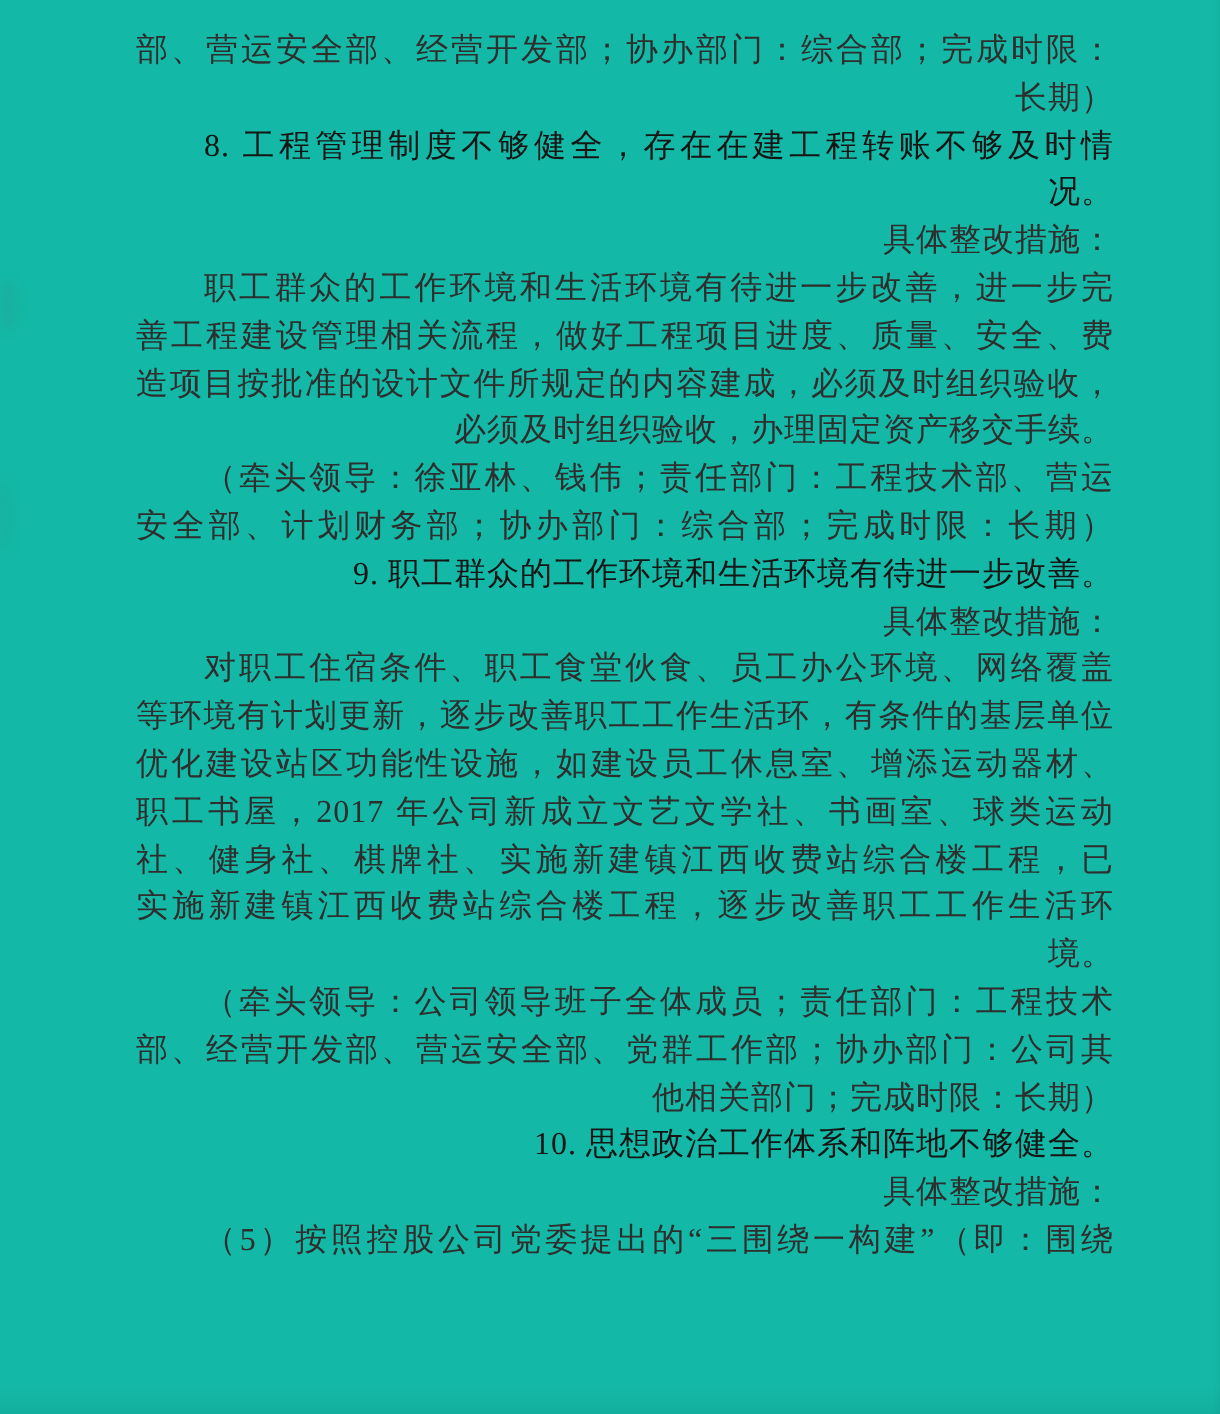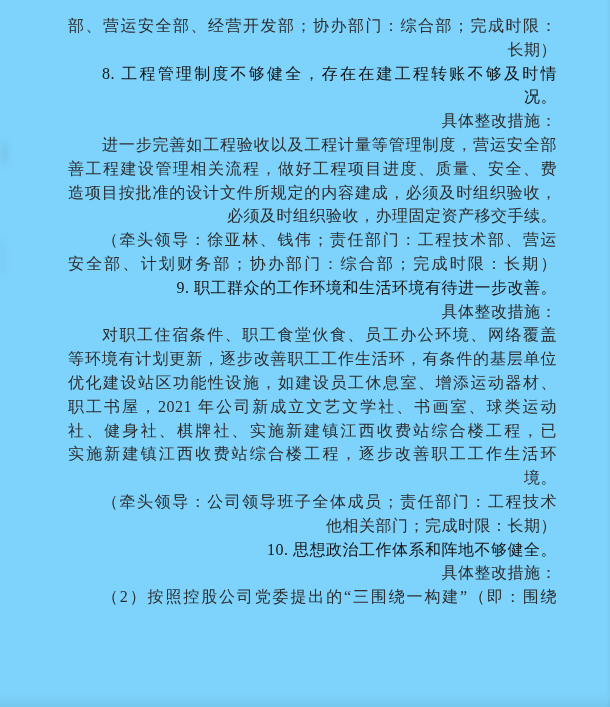--- a/index.html
+++ b/index.html
@@ -4,21 +4,21 @@
 <style>
   * { margin: 0; padding: 0; box-sizing: border-box; }
   html, body {
     width: 610px; height: 707px;
     background: #ffffff;
     font-family: "Liberation Serif", "DejaVu Serif", serif;
   }
   .page {
     position: relative;
     width: 610px; height: 707px;
-    background: #7dd3fc;
+    background: #14b8a6;
     overflow: hidden;
   }
   .doc-body {
     position: absolute;
     top: 14px; left: 68px;
     width: 489px;
     color: #2e2e2e;
   }
   .ln {
     font-size: 16px;
@@ -62,34 +62,35 @@
   <div class="artifact edge-smudge-2"></div>
   <div class="artifact bottom-shade"></div>
   <div class="artifact right-shade"></div>
 
   <div class="doc-body">
     <div class="ln j">部、营运安全部、经营开发部；协办部门：综合部；完成时限：</div>
     <div class="ln">长期）</div>
     <div class="ln b i j">8. 工程管理制度不够健全，存在在建工程转账不够及时情</div>
     <div class="ln b">况。</div>
     <div class="ln i">具体整改措施：</div>
-    <div class="ln i j">进一步完善如工程验收以及工程计量等管理制度，营运安全部</div>
+    <div class="ln i j">职工群众的工作环境和生活环境有待进一步改善，进一步完</div>
     <div class="ln j">善工程建设管理相关流程，做好工程项目进度、质量、安全、费</div>
     <div class="ln j">造项目按批准的设计文件所规定的内容建成，必须及时组织验收，</div>
     <div class="ln">必须及时组织验收，办理固定资产移交手续。</div>
     <div class="ln i j">（牵头领导：徐亚林、钱伟；责任部门：工程技术部、营运</div>
     <div class="ln j">安全部、计划财务部；协办部门：综合部；完成时限：长期）</div>
     <div class="ln b i">9. 职工群众的工作环境和生活环境有待进一步改善。</div>
     <div class="ln i">具体整改措施：</div>
     <div class="ln i j">对职工住宿条件、职工食堂伙食、员工办公环境、网络覆盖</div>
     <div class="ln j">等环境有计划更新，逐步改善职工工作生活环，有条件的基层单位</div>
     <div class="ln j">优化建设站区功能性设施，如建设员工休息室、增添运动器材、</div>
-    <div class="ln j">职工书屋，2021 年公司新成立文艺文学社、书画室、球类运动</div>
+    <div class="ln j">职工书屋，2017 年公司新成立文艺文学社、书画室、球类运动</div>
     <div class="ln j">社、健身社、棋牌社、实施新建镇江西收费站综合楼工程，已</div>
     <div class="ln j">实施新建镇江西收费站综合楼工程，逐步改善职工工作生活环</div>
     <div class="ln">境。</div>
     <div class="ln i j">（牵头领导：公司领导班子全体成员；责任部门：工程技术</div>
+    <div class="ln j">部、经营开发部、营运安全部、党群工作部；协办部门：公司其</div>
     <div class="ln">他相关部门；完成时限：长期）</div>
     <div class="ln b i">10. 思想政治工作体系和阵地不够健全。</div>
     <div class="ln i">具体整改措施：</div>
-    <div class="ln i j">（2）按照控股公司党委提出的“三围绕一构建”（即：围绕</div>
+    <div class="ln i j">（5）按照控股公司党委提出的“三围绕一构建”（即：围绕</div>
   </div>
 </div>
 
 </body></html>

